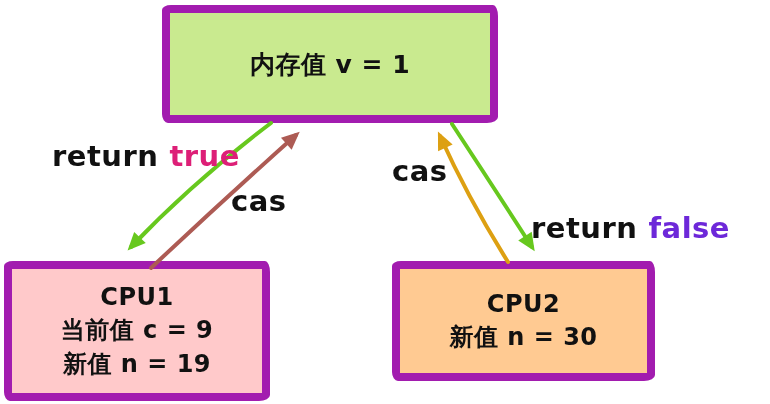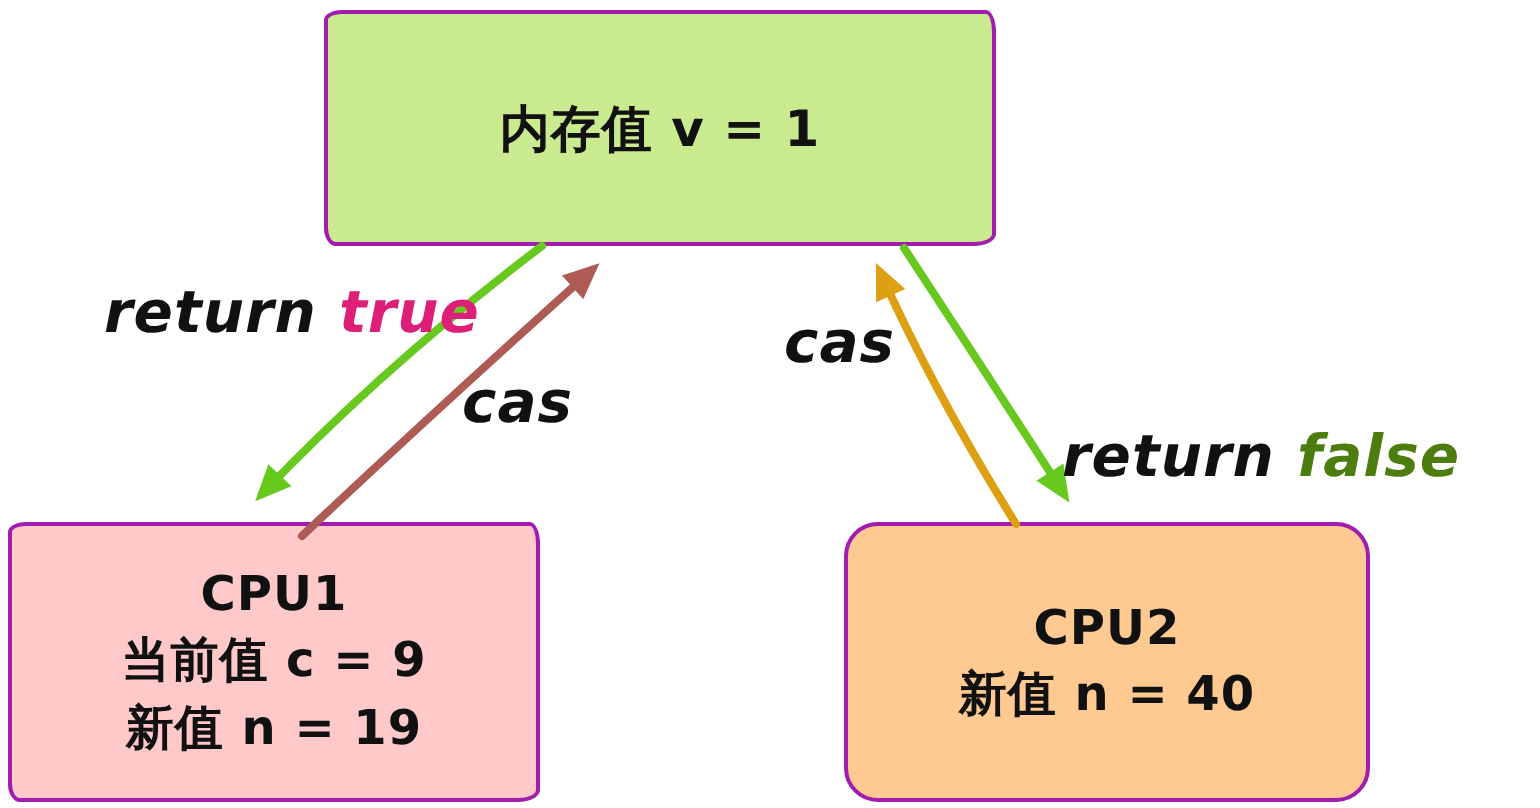--- a/index.html
+++ b/index.html
@@ -7,49 +7,48 @@
   body { font-family: "DejaVu Sans", "Liberation Sans", sans-serif; }
   .canvas {
     position: relative;
     width: 770px;
     height: 404px;
     background: #ffffff;
     overflow: hidden;
   }
   .sketch-box {
     position: absolute;
-    border: 2px solid #a21caf;
+    border: 8px solid #a21caf;
     display: flex;
     flex-direction: column;
     align-items: center;
     justify-content: center;
     text-align: center;
     
     border-radius: 9px 5px 11px 6px / 5px 11px 6px 9px;
   }
   .box-memory { left: 162px; top: 5px;  width: 336px; height: 118px; }
   .box-cpu1   { left: 4px;  top: 261px; width: 266px; height: 140px; }
-  .box-cpu2   { left: 422px; top: 261px; width: 263px; height: 140px; border-radius: 17px; }
+  .box-cpu2   { left: 392px; top: 261px; width: 263px; height: 120px; }
   .box-title, .box-line {
     font-size: 24px;
     font-weight: 700;
     color: #111111;
     line-height: 1.38;
     letter-spacing: 0.5px;
     white-space: pre;
   }
   .mem-label { font-size: 25px; font-weight: 700; color: #111111; letter-spacing: 0.5px; white-space: pre; }
   .edge-label {
     position: absolute;
     font-size: 29px;
     font-weight: 700;
     color: #111111;
     white-space: nowrap;
     letter-spacing: 0.5px;
-    font-style: italic;
   }
   .lbl-return-true  { left: 52px;  top: 139px; }
   .lbl-cas-left     { left: 231px; top: 184px; }
   .lbl-cas-right    { left: 392px; top: 154px; }
   .lbl-return-false { left: 531px; top: 211px; }
   .edge-label .prefix { margin-right: 0.38em; }
   .arrow-layer {
     position: absolute;
     left: 0; top: 0;
     width: 770px; height: 404px;
@@ -66,21 +65,21 @@
   </div>
 
   <div class="sketch-box box-cpu1" style="background-color: rgb(255, 201, 202);">
     <div class="box-title">CPU1</div>
     <div class="box-line">当前值 c = 9</div>
     <div class="box-line">新值 n = 19</div>
   </div>
 
   <div class="sketch-box box-cpu2" style="background-color: rgb(255, 202, 146);">
     <div class="box-title">CPU2</div>
-    <div class="box-line">新值 n = 40</div>
+    <div class="box-line">新值 n = 30</div>
   </div>
 
   <svg class="arrow-layer" viewBox="0 0 770 404">
     <defs>
       <marker id="ah-green" markerUnits="userSpaceOnUse" markerWidth="22" markerHeight="22" refX="14" refY="9" orient="auto">
         <path d="M1,1 L19,9 L1,17 Z" fill="#67c81e"></path>
       </marker>
       <marker id="ah-red" markerUnits="userSpaceOnUse" markerWidth="22" markerHeight="22" refX="14" refY="9" orient="auto">
         <path d="M1,1 L19,9 L1,17 Z" fill="#ad5b54"></path>
       </marker>
@@ -100,16 +99,16 @@
 
   <div class="edge-label lbl-return-true">
     <span class="prefix">return</span><span style="color: rgb(221, 31, 119);">true</span>
   </div>
 
   <div class="edge-label lbl-cas-left">cas</div>
 
   <div class="edge-label lbl-cas-right">cas</div>
 
   <div class="edge-label lbl-return-false">
-    <span class="prefix">return</span><span style="color: #4d7c0f;">false</span>
+    <span class="prefix">return</span><span style="color: #6d28d9;">false</span>
   </div>
 
 </div>
 
 </body></html>

